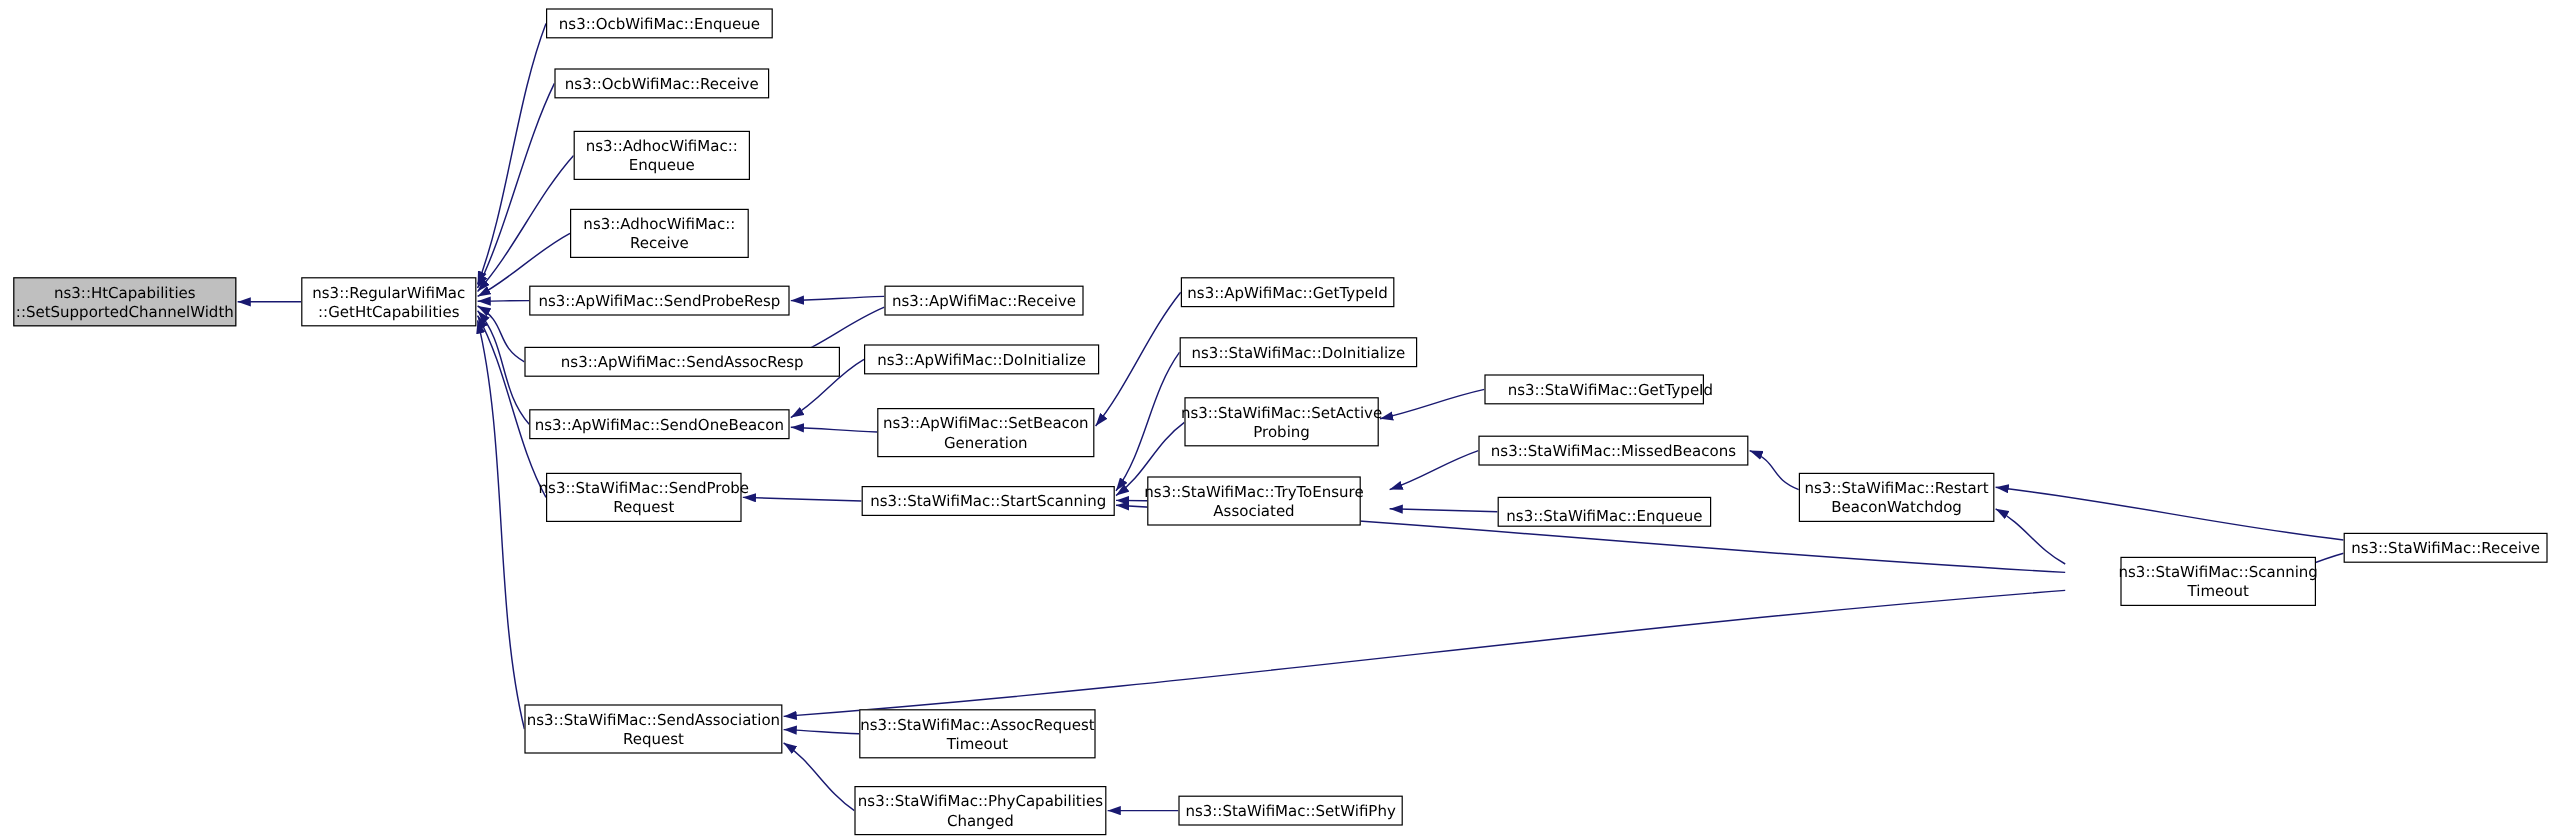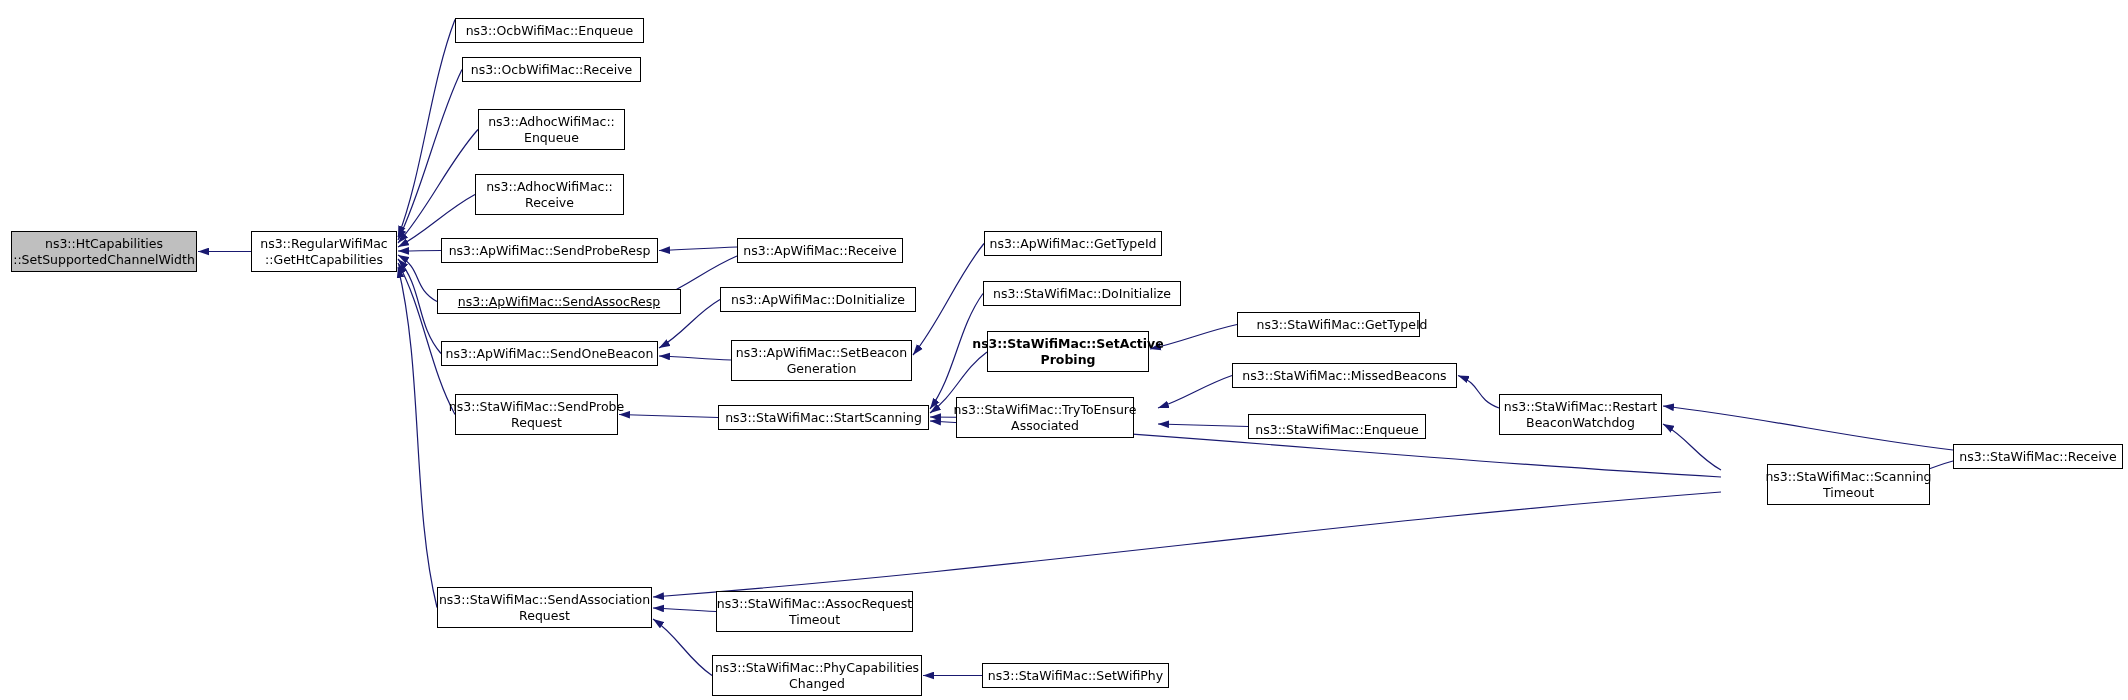--- a/index.html
+++ b/index.html
@@ -84,21 +84,21 @@
     </svg>
   <div id="nodes-layer">
       <div class="node node-highlighted" style="left: 11px; top: 231px; width: 186px; height: 41px;">
         <div class="node-line">ns3::HtCapabilities</div>
         <div class="node-line">::SetSupportedChannelWidth</div>
       </div>
       <div class="node" style="left: 251px; top: 231px; width: 146px; height: 41px;">
         <div class="node-line">ns3::RegularWifiMac</div>
         <div class="node-line">::GetHtCapabilities</div>
       </div>
-      <div class="node" style="left: 455px; top: 18px; width: 189px; height: 25px;">
+      <div class="node" style="left: 455px; top: 7px; width: 189px; height: 25px;">
         <div class="node-line">ns3::OcbWifiMac::Enqueue</div>
       </div>
       <div class="node" style="left: 462px; top: 57px; width: 179px; height: 25px;">
         <div class="node-line">ns3::OcbWifiMac::Receive</div>
       </div>
       <div class="node" style="left: 478px; top: 109px; width: 147px; height: 41px;">
         <div class="node-line">ns3::AdhocWifiMac::</div>
         <div class="node-line">Enqueue</div>
       </div>
       <div class="node" style="left: 475px; top: 174px; width: 149px; height: 41px;">
@@ -107,37 +107,37 @@
       </div>
       <div class="node" style="left: 441px; top: 238px; width: 217px; height: 25px;">
         <div class="node-line">ns3::ApWifiMac::SendProbeResp</div>
       </div>
       <div class="node" style="left: 737px; top: 238px; width: 166px; height: 25px;">
         <div class="node-line">ns3::ApWifiMac::Receive</div>
       </div>
       <div class="node" style="left: 984px; top: 231px; width: 178px; height: 25px;">
         <div class="node-line">ns3::ApWifiMac::GetTypeId</div>
       </div>
-      <div class="node" style="left: 437px; top: 289px; width: 244px; height: 25px; text-decoration: underline;">
+      <div class="node" style="left: 437px; top: 289px; width: 263px; height: 25px;">
         <div class="node-line">ns3::ApWifiMac::SendAssocResp</div>
       </div>
       <div class="node" style="left: 720px; top: 287px; width: 196px; height: 25px;">
         <div class="node-line">ns3::ApWifiMac::DoInitialize</div>
       </div>
       <div class="node" style="left: 983px; top: 281px; width: 198px; height: 25px;">
         <div class="node-line">ns3::StaWifiMac::DoInitialize</div>
       </div>
       <div class="node" style="left: 441px; top: 341px; width: 217px; height: 25px;">
         <div class="node-line">ns3::ApWifiMac::SendOneBeacon</div>
       </div>
       <div class="node" style="left: 731px; top: 340px; width: 181px; height: 41px;">
         <div class="node-line">ns3::ApWifiMac::SetBeacon</div>
         <div class="node-line">Generation</div>
       </div>
-      <div class="node" style="left: 987px; top: 331px; width: 162px; height: 41px; font-weight: bold;">
+      <div class="node" style="left: 987px; top: 331px; width: 162px; height: 41px;">
         <div class="node-line">ns3::StaWifiMac::SetActive</div>
         <div class="node-line">Probing</div>
       </div>
       <div class="node" style="left: 1237px; top: 312px; width: 183px; height: 25px; padding-left: 27px;">
         <div class="node-line">ns3::StaWifiMac::GetTypeId</div>
       </div>
       <div class="node" style="left: 1232px; top: 363px; width: 225px; height: 25px;">
         <div class="node-line">ns3::StaWifiMac::MissedBeacons</div>
       </div>
       <div class="node" style="left: 455px; top: 394px; width: 163px; height: 41px;">

